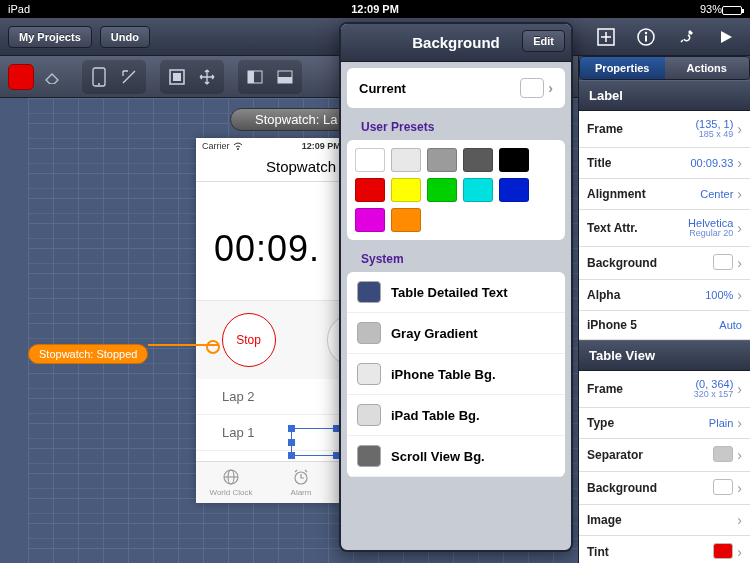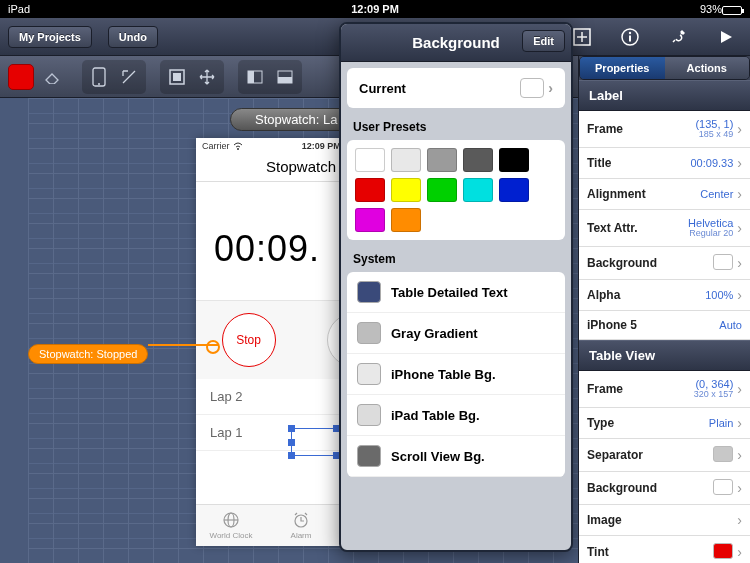--- a/index.html
+++ b/index.html
@@ -8,70 +8,70 @@
 
 .status-bar { height: 18px; background: #000; color: #fff; display: flex; align-items: center; font-size: 11px; padding: 0 8px; position: relative; }
 .status-bar .left { flex: 0 0 auto; }
 .status-bar .center { position: absolute; left: 50%; transform: translateX(-50%); font-weight: 600; }
 .status-bar .right { margin-left: auto; display: flex; align-items: flex-end; gap: 0; }
 .battery { display: inline-block; width: 20px; height: 9px; border: 1px solid #fff; border-radius: 2px; position: relative; }
 .battery::after { content: ''; position: absolute; right: -3px; top: 2px; width: 2px; height: 4px; background: #fff; }
 .battery .fill { background: #fff; height: 100%; width: 93%; }
 
 
-.top-toolbar { height: 38px; background: linear-gradient(#4a5268, #2d3446); display: flex; align-items: center; padding: 0 8px; gap: 16px; border-bottom: 1px solid #1a1e2a; }
+.top-toolbar { height: 38px; background: linear-gradient(#4a5268, #2d3446); display: flex; align-items: center; padding: 0 8px; gap: 8px; border-bottom: 1px solid #1a1e2a; }
 .tb-btn { background: linear-gradient(#5a6278, #3d4456); color: #fff; border: 1px solid #1a1e2a; border-radius: 4px; padding: 4px 10px; font-size: 11px; font-weight: 600; cursor: pointer; text-shadow: 0 -1px 0 rgba(0,0,0,0.5); }
 .top-toolbar .spacer { flex: 1; }
 .icon-btn { width: 32px; height: 28px; display: flex; align-items: center; justify-content: center; cursor: pointer; color: #fff; }
 
 
 .second-toolbar { height: 42px; background: linear-gradient(#5a6278, #3d4456); display: flex; align-items: center; padding: 0 8px; gap: 4px; border-bottom: 1px solid #1a1e2a; }
 .red-sq { width: 26px; height: 26px; background: #e60000; border-radius: 5px; border: 1px solid #900; }
 .tool-slot { width: 30px; height: 30px; display: flex; align-items: center; justify-content: center; color: #cdd4e0; cursor: pointer; }
 .tool-group { display: flex; background: rgba(0,0,0,0.2); border-radius: 5px; padding: 2px; margin-left: 10px; }
 
 
 .canvas { position: absolute; left: 0; top: 98px; right: 172px; bottom: 0; background: repeating-linear-gradient(0deg, #4a5a7a, #4a5a7a 24px, #556688 24px, #556688 25px), repeating-linear-gradient(90deg, #4a5a7a, #4a5a7a 24px, #556688 24px, #556688 25px); background-blend-mode: normal; margin-left: 28px; }
 .canvas-grid { position:absolute; inset:0; background-image: linear-gradient(#5a6a8a 1px, transparent 1px), linear-gradient(90deg, #5a6a8a 1px, transparent 1px); background-size: 25px 25px; }
 
 .screen-label { position: absolute; left: 202px; top: 10px; background: linear-gradient(#888, #555); color: #fff; padding: 3px 24px; border-radius: 14px; font-size: 13px; border: 1px solid #333; }
 
 
-.phone { position: absolute; left: 168px; top: 40px; width: 210px; height: 408px; background: #fff; box-shadow: 0 0 8px rgba(0,0,0,0.3); }
+.phone { position: absolute; left: 168px; top: 40px; width: 210px; height: 365px; background: #fff; box-shadow: 0 0 8px rgba(0,0,0,0.3); }
 .phone-status { height: 16px; display: flex; align-items: center; padding: 0 6px; font-size: 9px; color: #333; }
 .phone-status .c { margin: 0 auto; font-weight: 600; }
 .phone-title { text-align: center; font-size: 15px; font-weight: 500; padding: 4px 0 6px; border-bottom: 1px solid #ddd; }
 .phone-time-area { padding: 20px 10px 30px; }
 .phone-subtime { text-align: right; font-size: 14px; color: #333; padding-right: 20px; }
 .phone-time { font-size: 36px; font-weight: 200; padding: 10px 0 0 8px; letter-spacing: 1px; }
 .phone-buttons { display: flex; justify-content: space-around; padding: 12px 0; border-top: 1px solid #e5e5e5; background: #f7f7f7; }
 .round-btn { width: 54px; height: 54px; border-radius: 50%; border: 1px solid #ccc; display: flex; align-items: center; justify-content: center; font-size: 12px; background: #fff; }
 .round-btn.red { color: #e60000; border-color: #e60000; }
-.lap-row { display: flex; justify-content: space-between; padding: 10px 14px; border-bottom: 1px solid #eee; font-size: 13px; color: #666; }
+.lap-row { display: flex; justify-content: space-between; padding: 10px 26px; border-bottom: 1px solid #eee; font-size: 13px; color: #666; }
 .selection-handles { position: absolute; border: 1px solid #3a6ad4; }
 .handle { position: absolute; width: 7px; height: 7px; background: #3a6ad4; }
 
 .tab-bar { position: absolute; bottom: 0; left: 0; right: 0; height: 42px; display: flex; border-top: 1px solid #ddd; background: #f7f7f7; }
 .tab-item { flex: 1; display: flex; flex-direction: column; align-items: center; justify-content: center; font-size: 8px; color: #999; gap: 2px; }
 .tab-item.active { color: #e60000; }
 
 
 .annotation { position: absolute; left: 0; top: 246px; display: flex; }
 .anno-label { background: #ff8c00; color: #fff; padding: 3px 10px; border-radius: 10px; font-size: 11px; border: 1px solid #cc7000; }
 .anno-line { width: 70px; height: 2px; background: #ff8c00; position: relative; }
 .anno-line::after { content: ''; position: absolute; right: -2px; top: -4px; width: 10px; height: 10px; border: 2px solid #ff8c00; border-radius: 50%; background: transparent; }
 
 
 .popover { position: absolute; left: 339px; top: 22px; width: 234px; height: 530px; background: #c8ccd4; border: 2px solid #1e2636; border-radius: 8px; box-shadow: 0 4px 20px rgba(0,0,0,0.5); overflow: hidden; }
 .pop-header { height: 38px; background: linear-gradient(#4a5268, #2d3446); display: flex; align-items: center; justify-content: center; color: #fff; font-weight: 600; font-size: 15px; position: relative; border-bottom: 1px solid #1a1e2a; }
 .pop-edit { position: absolute; right: 6px; top: 6px; }
 .pop-row { background: #fff; margin: 6px; border-radius: 6px; padding: 10px 12px; display: flex; align-items: center; font-weight: 600; font-size: 13px; }
 .pop-row .sw { margin-left: auto; width: 24px; height: 20px; border: 1px solid #bbb; border-radius: 4px; margin-right: 4px; }
 .chev { color: #999; font-size: 14px; }
-.pop-section { padding: 6px 12px; color: #000000; font-weight: 600; font-size: 12px; }
+.pop-section { padding: 6px 20px; color: #4c1d95; font-weight: 600; font-size: 12px; }
 .swatch-panel { background: #fff; margin: 0 6px 6px; border-radius: 6px; padding: 8px; display: flex; flex-wrap: wrap; gap: 6px; }
 .swatch { width: 30px; height: 24px; border-radius: 3px; border: 1px solid rgba(0,0,0,0.2); cursor: pointer; }
 .sys-list { background: #fff; margin: 0 6px; border-radius: 6px; overflow: hidden; }
 .sys-item { display: flex; align-items: center; padding: 9px 10px; border-bottom: 1px solid #eee; font-size: 13px; font-weight: 600; gap: 10px; }
 .sys-sw { width: 24px; height: 22px; border-radius: 4px; border: 1px solid #aaa; }
 
 
 .right-panel { position: absolute; right: 0; top: 56px; width: 172px; bottom: 0; background: linear-gradient(#3d4456, #2d3446); border-left: 1px solid #1a1e2a; overflow: hidden; }
 .seg-control { display: flex; border-radius: 5px; overflow: hidden; border: 1px solid #1a1e2a; }
 .seg { flex: 1; text-align: center; padding: 5px 0; font-size: 11px; font-weight: 600; color: #fff; background: linear-gradient(#5a6278, #3d4456); cursor: pointer; }

